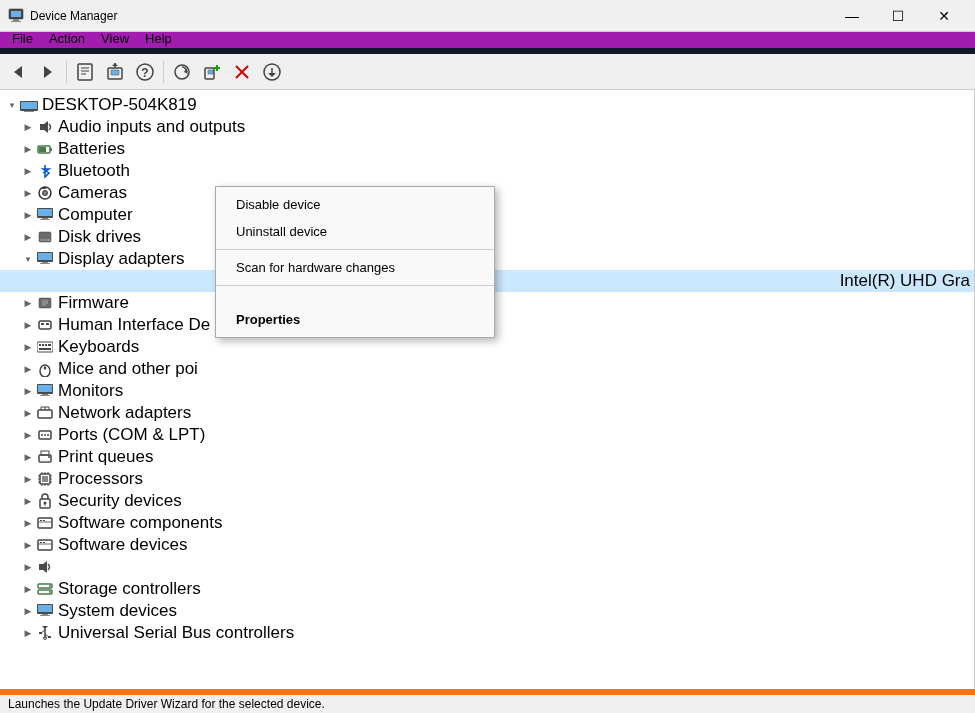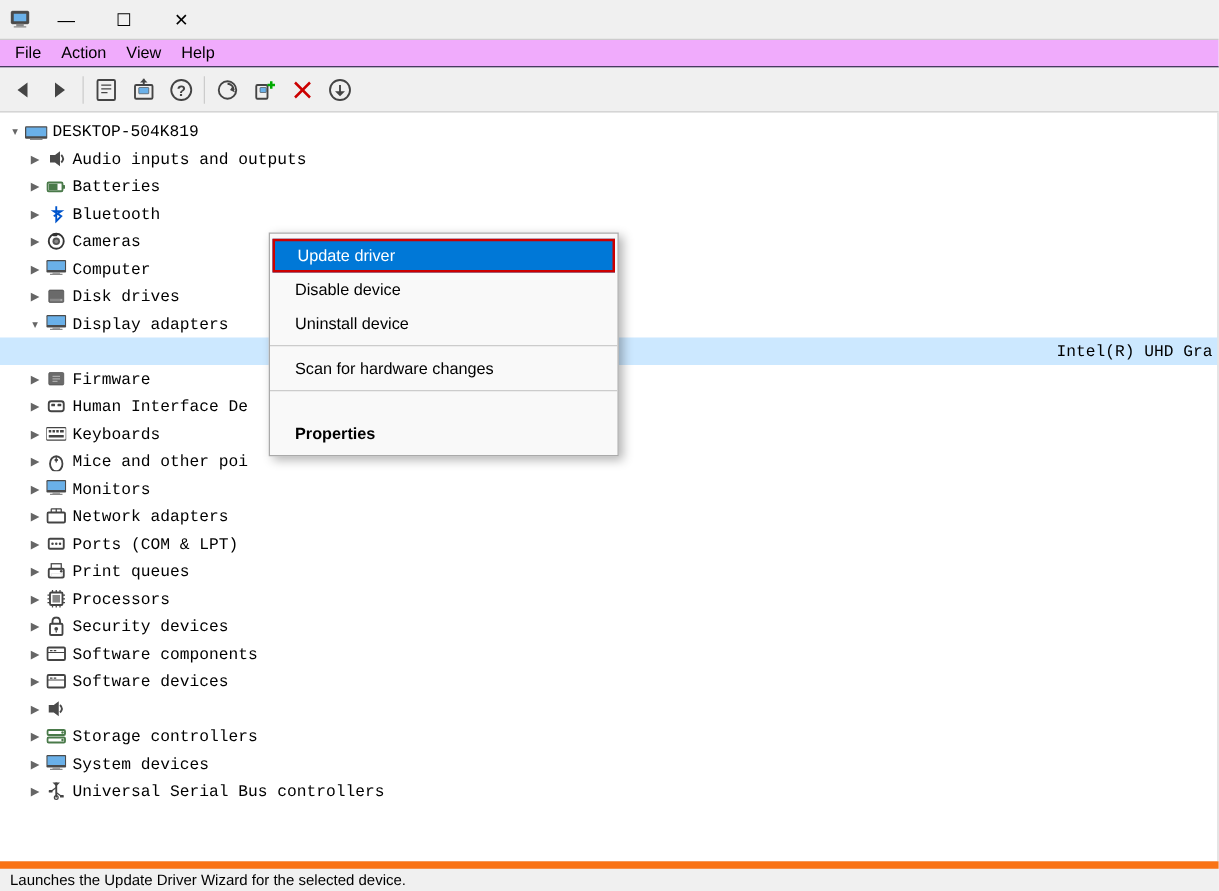--- a/index.html
+++ b/index.html
@@ -49,25 +49,25 @@
       display: flex;
       align-items: center;
       justify-content: center;
       font-size: 14px;
       color: #000;
     }
 
     
     .menu-bar {
       display: flex;
-      align-items: flex-start;
-      background: #f0abfc;
+      align-items: flex-end;
+      background: #a21caf;
       height: 22px;
       padding: 0 4px;
-      border-bottom: 1px solid #0f172a;
+      border-bottom: 6px solid #0f172a;
     }
     .menu-item {
       padding: 2px 8px;
       cursor: pointer;
       font-size: 13px;
     }
 
     
     .toolbar {
       display: flex;
@@ -138,22 +138,21 @@
       width: 18px;
       height: 18px;
       margin-right: 4px;
       display: inline-flex;
       align-items: center;
       justify-content: center;
       flex-shrink: 0;
       font-size: 14px;
     }
     .tree-label {
-      font-size: 13px;
-      font-family: Liberation Mono, monospace;
+      font-size: 17px;
     }
 
     
     .indent-0 { padding-left: 4px; }
     .indent-1 { padding-left: 20px; }
     .indent-2 { padding-left: 40px; justify-content: space-between; }
 
     
     .status-bar {
       height: 24px;
@@ -210,20 +209,21 @@
 
 <div class="title-bar">
   <span class="title-bar-icon">
     <svg width="16" height="16" viewBox="0 0 16 16">
       <rect x="1" y="1" width="14" height="10" rx="1" fill="#4a4a4a" stroke="#222" stroke-width="0.5"></rect>
       <rect x="3" y="3" width="10" height="6" fill="#6ab0e8"></rect>
       <rect x="5" y="11" width="6" height="2" fill="#888"></rect>
       <rect x="3" y="13" width="10" height="1" fill="#888"></rect>
     </svg>
   </span>
+  <span class="title-bar-text">Device Manager</span>
   <div class="title-bar-controls">
     <button class="title-btn">—</button>
     <button class="title-btn">☐</button>
     <button class="title-btn close">✕</button>
   </div>
 </div>
 
 <div class="menu-bar">
   <span class="menu-item">File</span>
   <span class="menu-item">Action</span>
@@ -622,21 +622,20 @@
           <rect x="1" y="7" width="3" height="2" rx="0.5" fill="#444"></rect>
           <rect x="10" y="11" width="3" height="2" rx="0.5" fill="#444"></rect>
           <circle cx="7" cy="13" r="1.5" fill="none" stroke="#444" stroke-width="1"></circle>
         </svg>
       </span>
       <span class="tree-label">Universal Serial Bus controllers</span>
     </div>
   </div>
 
   <div class="context-menu">
-    <div class="context-menu-item highlighted">Update driver</div>
     <div class="context-menu-item">Disable device</div>
     <div class="context-menu-item">Uninstall device</div>
     <div class="context-menu-separator"></div>
     <div class="context-menu-item">Scan for hardware changes</div>
     <div class="context-menu-separator"></div>
     <div class="context-menu-item bold">Properties</div>
   </div>
 </div>
 
 <div class="status-bar">

